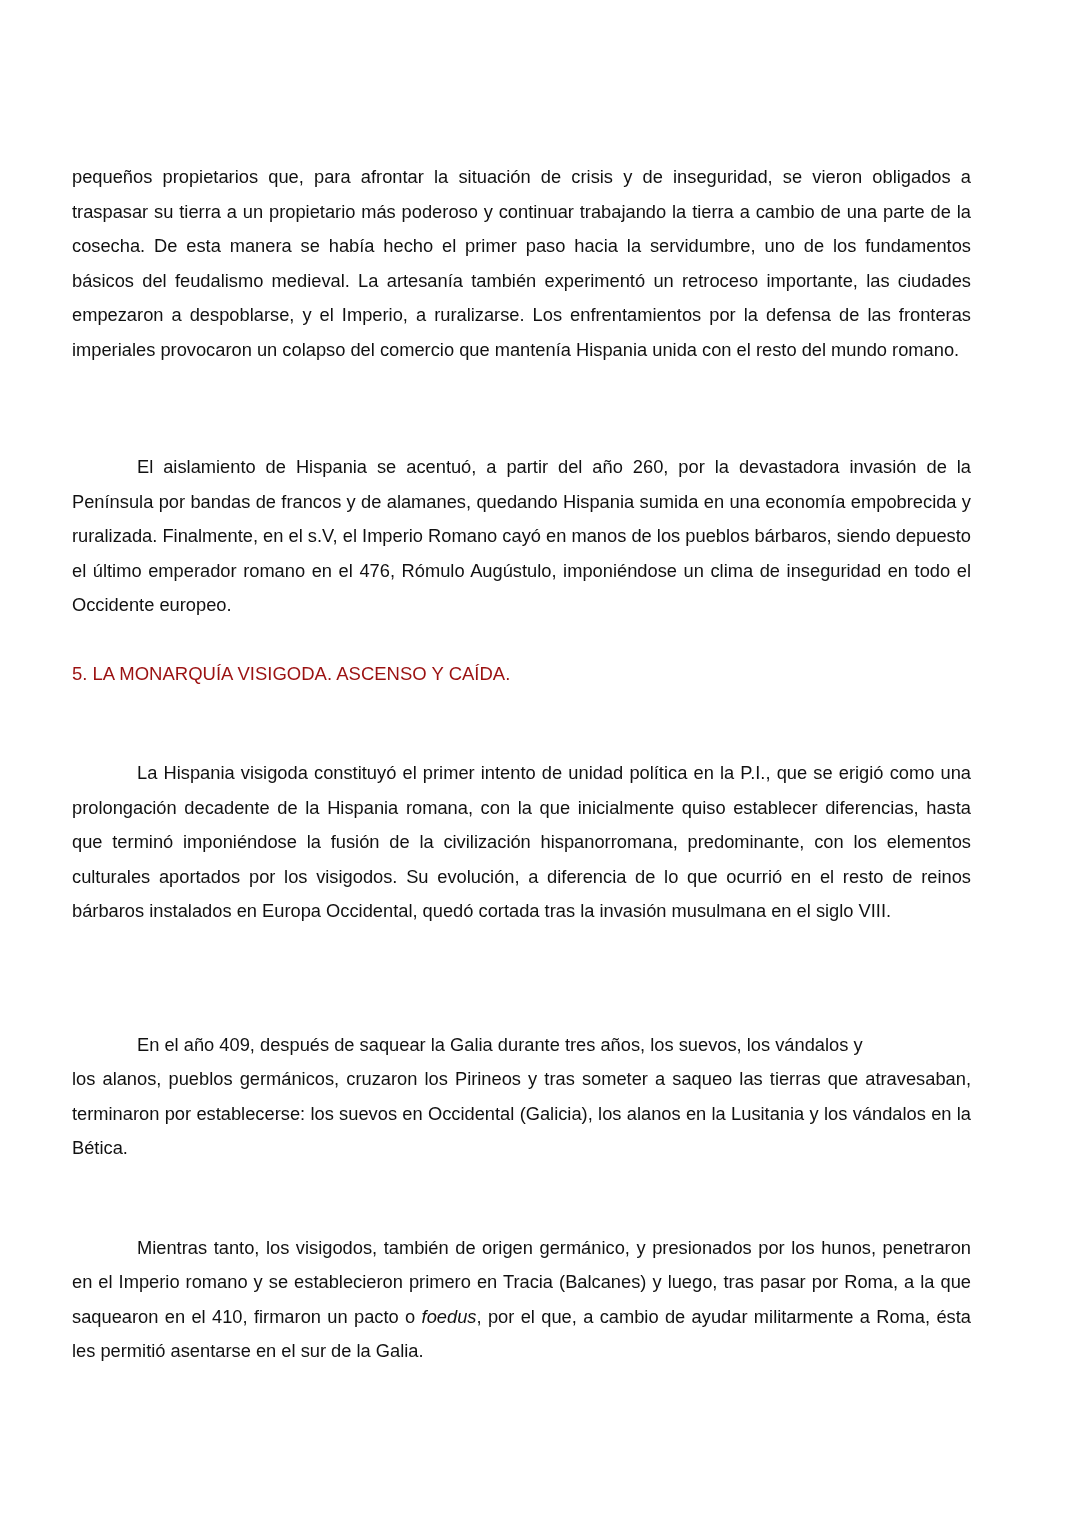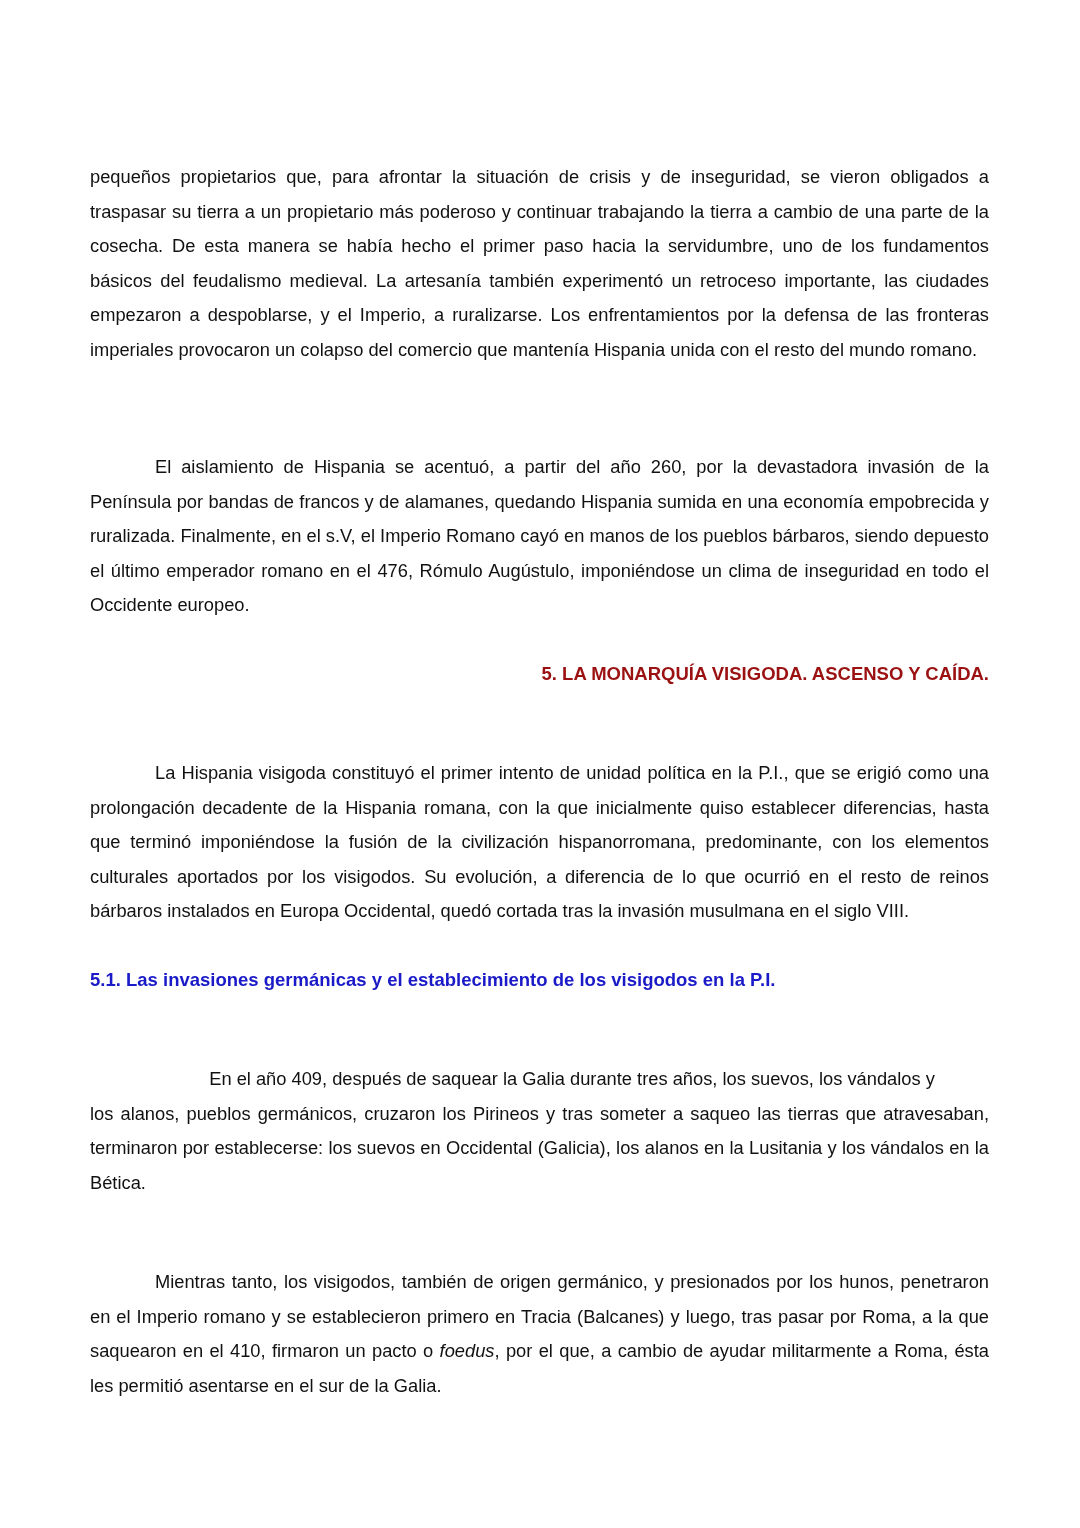--- a/index.html
+++ b/index.html
@@ -1,41 +1,40 @@
 <!DOCTYPE html>
 <html><head>
 <meta charset="utf-8">
 <style>
   html, body { margin: 0; padding: 0; background: #ffffff; }
   body { width: 1080px; height: 1528px; position: relative; overflow: hidden;
          font-family: "Liberation Sans", sans-serif; color: #111; }
-  .page { position: absolute; left: 90px; top: 160px; width: 899px; }
+  .page { position: absolute; left: 72px; top: 160px; width: 899px; }
   p { margin: 0; font-size: 18.3px; line-height: 34.5px; text-align: justify; }
   .indent { text-indent: 65px; margin-top: 31px; }
   .last { text-align-last: left; }
-  .h-red { color: #9b1111; font-weight: bold; font-size: 18.5px; line-height: 34.5px; margin: 0; text-align: right; }
+  .h-red { color: #9b1111; font-weight: normal; font-size: 18.5px; line-height: 34.5px; margin: 0; }
   .h-blue { color: #1a1ac8; font-weight: bold; font-size: 18.5px; line-height: 34.5px; margin: 0; }
 </style>
 </head>
 <body>
 
 <div class="page">
   <p class="last">pequeños propietarios que, para afrontar la situación de crisis y de inseguridad, se vieron obligados a traspasar su tierra a un propietario más poderoso y continuar trabajando la tierra a cambio de una parte de la cosecha. De esta manera se había hecho el primer paso hacia la servidumbre, uno de los fundamentos básicos del feudalismo medieval. La artesanía también experimentó un retroceso importante, las ciudades empezaron a despoblarse, y el Imperio, a ruralizarse. Los enfrentamientos por la defensa de las fronteras imperiales provocaron un colapso del comercio que mantenía Hispania unida con el resto del mundo romano.</p>
 
   <div style="height:52px"></div>
   <p class="indent last">El aislamiento de Hispania se acentuó, a partir del año 260, por la devastadora invasión de la Península por bandas de francos y de alamanes, quedando Hispania sumida en una economía empobrecida y ruralizada. Finalmente, en el s.V,  el Imperio Romano cayó en manos de los pueblos bárbaros, siendo depuesto el último emperador romano en el 476, Rómulo Augústulo, imponiéndose un clima de inseguridad en todo el Occidente europeo.</p>
 
   <div style="height:34px"></div>
   <h2 class="h-red">5. LA MONARQUÍA VISIGODA. ASCENSO Y CAÍDA.</h2>
 
   <div style="height:34px"></div>
   <p class="indent last">La Hispania visigoda constituyó el primer intento de unidad política en la P.I., que se erigió como una prolongación decadente de la Hispania romana, con la que inicialmente quiso establecer diferencias, hasta que terminó imponiéndose la fusión de la civilización hispanorromana, predominante, con los elementos culturales aportados por los visigodos. Su evolución, a diferencia de lo que ocurrió en el resto de reinos bárbaros instalados en Europa Occidental, quedó cortada tras la invasión musulmana en el siglo VIII.</p>
 
   <div style="height:34px"></div>
-  <h3 class="h-blue">5.1. Las invasiones germánicas y el establecimiento de los visigodos en la P.I.</h3>
 
   <div style="height:34px"></div>
-  <p class="indent" style="text-align:center">En el año 409, después de saquear la Galia durante tres años, los suevos, los vándalos y</p>
+  <p class="indent" style="text-align:left">En el año 409, después de saquear la Galia durante tres años, los suevos, los vándalos y</p>
   <p class="last">los alanos, pueblos germánicos, cruzaron los Pirineos y tras someter a saqueo las tierras que atravesaban, terminaron por establecerse: los suevos en Occidental (Galicia), los alanos en la Lusitania y los vándalos en la Bética.</p>
 
   <div style="height:34px"></div>
   <p class="indent last"><span>Mientras tanto, los visigodos, también de origen germánico, y presionados por los hunos, penetraron en el Imperio romano y se establecieron primero en Tracia (Balcanes) y luego, tras pasar por Roma, a la que saquearon en el 410, firmaron un pacto o </span><em>foedus</em><span>, por el que, a cambio de ayudar militarmente a Roma, ésta les permitió asentarse en el sur de la Galia.</span></p>
 </div>
 
 </body></html>

